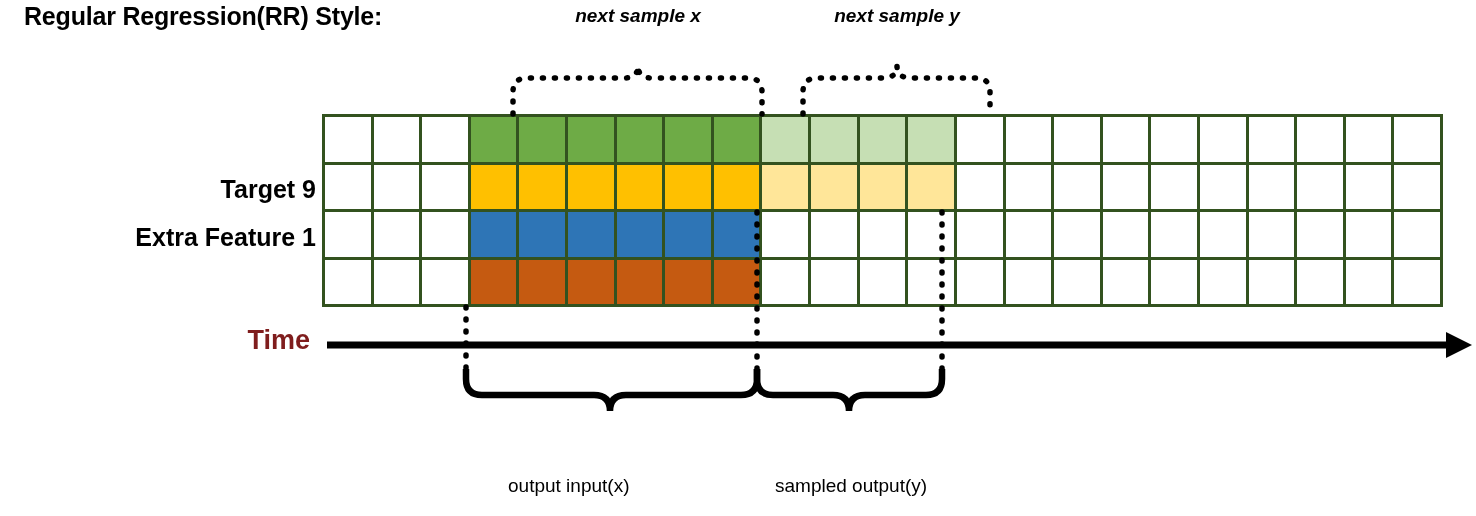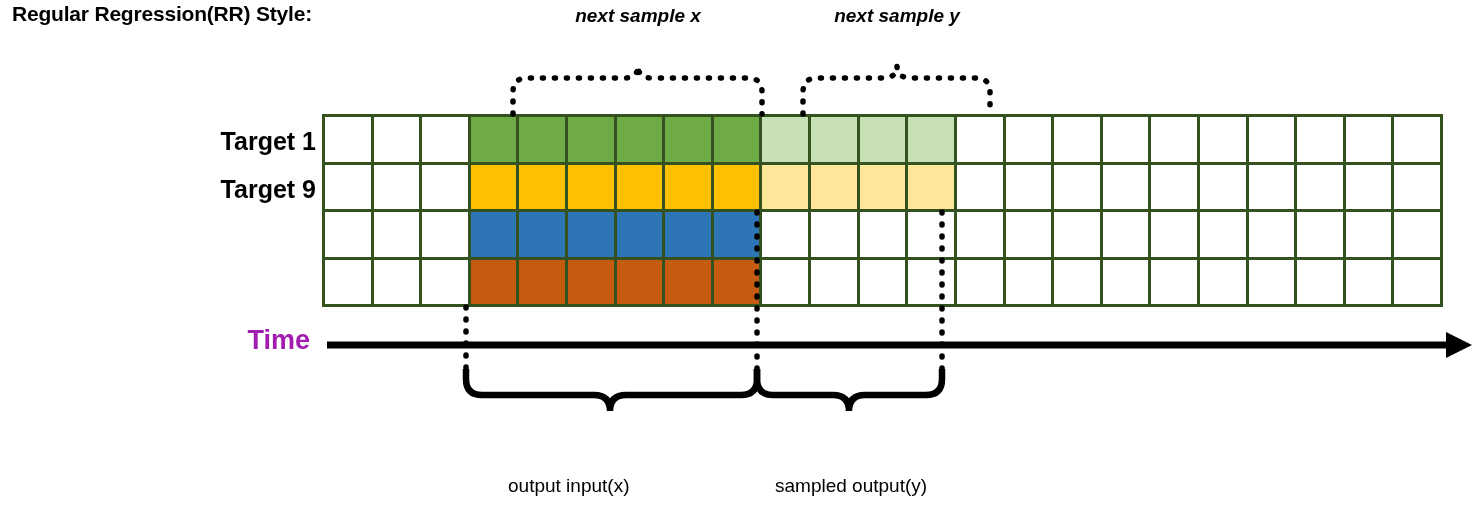--- a/index.html
+++ b/index.html
@@ -16,23 +16,23 @@
     overflow: hidden;
   }
   #svg-layer {
     position: absolute;
     left: 0; top: 0;
     width: 1476px;
     height: 516px;
   }
   .ttl {
     position: absolute;
-    left: 12px;
+    left: 24px;
     top: 2px;
-    font-size: 21px;
+    font-size: 25px;
     font-weight: bold;
     color: #000;
     white-space: nowrap;
     letter-spacing: -0.2px;
   }
   .ital {
     position: absolute;
     font-size: 19px;
     font-style: italic;
     font-weight: bold;
@@ -51,21 +51,21 @@
     width: 300px;
   }
   .timelab {
     position: absolute;
     left: 220px;
     top: 325px;
     width: 90px;
     text-align: right;
     font-size: 27px;
     font-weight: bold;
-    color: #a21caf;
+    color: #7f1d1d;
   }
   .cap {
     position: absolute;
     font-size: 19px;
     font-weight: normal;
     color: #000;
     white-space: pre;
     line-height: 25px;
   }
   .grid {
@@ -87,22 +87,22 @@
 </head>
 <body>
 
 <div id="stage">
 
   <div class="ttl">Regular Regression(RR) Style:</div>
 
   <div class="ital" style="left:803px;top:5px;width:188px;">next sample y</div>
   <div class="ital" style="left:513px;top:5px;width:250px;">next sample x</div>
 
-  <div class="rowlab" style="top:127px;">Target 1</div>
   <div class="rowlab" style="top:175px;">Target 9</div>
+  <div class="rowlab" style="top:223px;">Extra Feature 1</div>
 
   <div class="timelab">Time</div>
 
   <div class="grid" id="grid">
       <div class="cell" style="background: rgb(255, 255, 255);"></div>
       <div class="cell" style="background: rgb(255, 255, 255);"></div>
       <div class="cell" style="background: rgb(255, 255, 255);"></div>
       <div class="cell" style="background: rgb(110, 171, 70);"></div>
       <div class="cell" style="background: rgb(110, 171, 70);"></div>
       <div class="cell" style="background: rgb(110, 171, 70);"></div>

